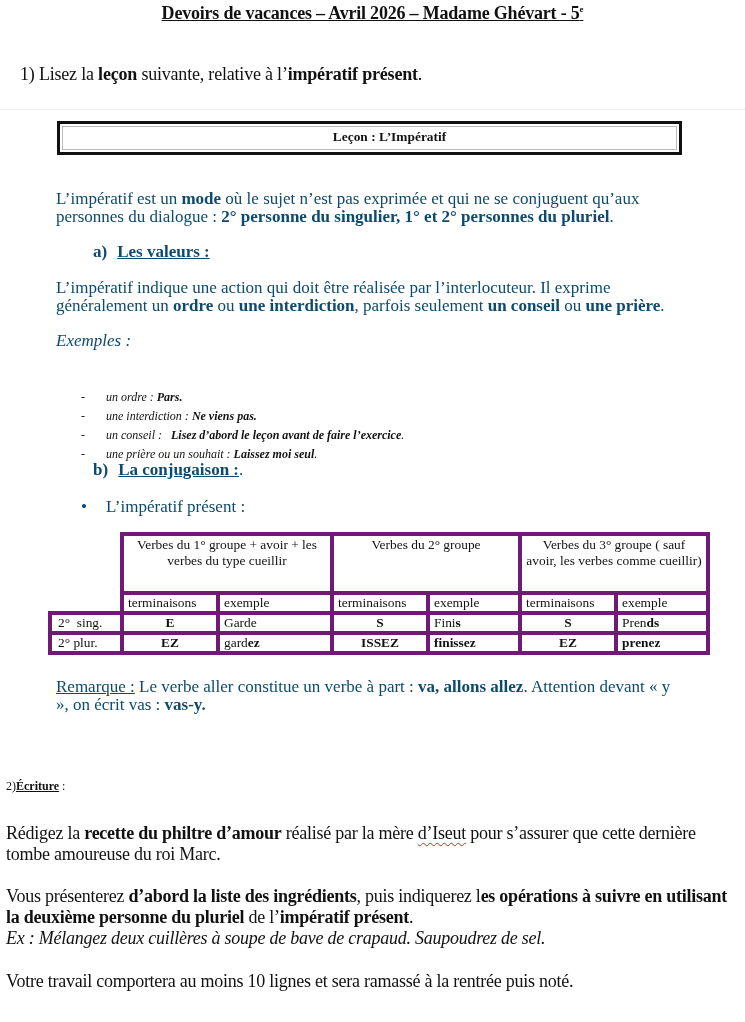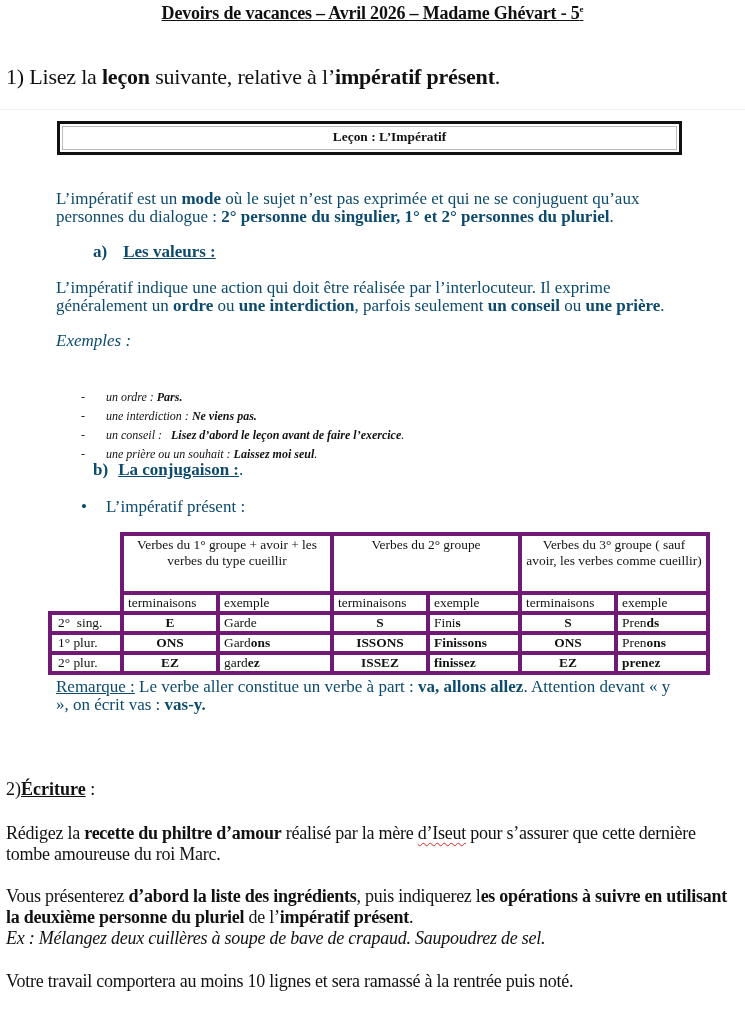--- a/index.html
+++ b/index.html
@@ -7,32 +7,32 @@
     width: 745px; height: 1022px; position: relative; overflow: hidden;
     font-family: "Liberation Serif", "DejaVu Serif", serif; color: #111;
   }
   .abs { position: absolute; }
   b, .b { font-weight: bold; }
 
   
   #title { top: 3px; left: 0; width: 745px; text-align: center; font-size: 18px; font-weight: bold; text-decoration: underline; letter-spacing: -0.2px; }
   #title sup { font-size: 9px; vertical-align: 7px; }
 
-  #intro1 { top: 64px; left: 6px; font-size: 22px; letter-spacing: -0.2px; }
+  #intro1 { top: 64px; left: 20px; font-size: 18px; letter-spacing: -0.2px; }
 
   
   #lesson { top: 109px; left: 0; width: 745px; height: 620px; background: #fff; border-top: 1px solid #f1f1f1; }
   .les { position: absolute; font-size: 17px; line-height: 18px; color: #0c4a6e; }
 
   #lesson-box { position: absolute; top: 11px; left: 57px; width: 619px; height: 28px; border: 3px solid #111; }
   #lesson-box .inner { position: absolute; inset: 2px; border: 1px solid #bbb; text-align: center; font-weight: bold; font-size: 13.4px; line-height: 20px; padding-left: 40px; }
 
   #p-def { top: 80px; left: 56px; width: 620px; }
   #h-a { top: 133px; left: 93px; font-weight: bold; }
-  #h-a .lbl { margin-left: 16px; text-decoration: underline; }
+  #h-a .lbl { margin-left: 10px; text-decoration: underline; }
   #p-val { top: 169px; left: 56px; width: 620px; }
   #ex-title { top: 222px; left: 56px; font-style: italic; }
   .ex-row { position: absolute; left: 81px; font-size: 12px; line-height: 18px; margin-top: 38px; }
   .ex-row .dash { display: inline-block; width: 25px; }
   .ex-row .it { font-style: italic; }
   .ex-row .bi { font-style: italic; font-weight: bold; }
 
   #h-b { top: 351px; left: 93px; font-weight: bold; }
   #h-b .lbl { margin-left: 10px; text-decoration: underline; }
   #bullet { top: 388px; left: 81px; }
@@ -43,21 +43,21 @@
   #conj td { border: 4px solid #701a75; padding: 0 4px; height: 16px; }
   #conj td.blank { border: none; }
   #conj td.hd { text-align: center; vertical-align: top; padding-top: 1px; height: 54px; }
   #conj td.c { text-align: center; font-weight: bold; }
   #conj td.rowlbl { padding-left: 6px; }
 
   #rem { top: 568px; left: 56px; width: 625px; }
   #rem .lbl { text-decoration: underline; }
 
   
-  #s2 { top: 779px; left: 6px; font-size: 18px; }
+  #s2 { top: 779px; left: 6px; font-size: 12px; }
   #s2 .lbl { font-weight: bold; text-decoration: underline; }
   .p2 { position: absolute; left: 6px; width: 735px; font-size: 18px; line-height: 21px; letter-spacing: -0.25px; }
   #p-recette { top: 823px; }
   #p-vous { top: 886px; }
   #p-ex { top: 928px; font-style: italic; }
   #p-travail { top: 971px; }
   .spell { text-decoration: underline wavy #d22; text-underline-offset: 3px; text-decoration-thickness: 1px; }
 </style>
 </head>
 <body>
@@ -128,29 +128,20 @@
     <tr>
       <td class="rowlbl" style="white-space:pre">2°  sing.</td>
       <td class="c">E</td>
       <td><span>Gard</span><span>e</span></td>
       <td class="c">S</td>
       <td><span>Fini</span><b>s</b></td>
       <td class="c">S</td>
       <td><span>Pren</span><b>ds</b></td>
     </tr>
     <tr>
-      <td class="rowlbl">1° plur.</td>
-      <td class="c">ONS</td>
-      <td><span>Gard</span><b>ons</b></td>
-      <td class="c">ISSONS</td>
-      <td><b>Fin</b><b>issons</b></td>
-      <td class="c">ONS</td>
-      <td><span>Pren</span><b>ons</b></td>
-    </tr>
-    <tr>
       <td class="rowlbl">2° plur.</td>
       <td class="c">EZ</td>
       <td><span>gard</span><b>ez</b></td>
       <td class="c">ISSEZ</td>
       <td><b>fin</b><b>issez</b></td>
       <td class="c">EZ</td>
       <td><b>pren</b><b>ez</b></td>
     </tr>
   </tbody>
     </table>

